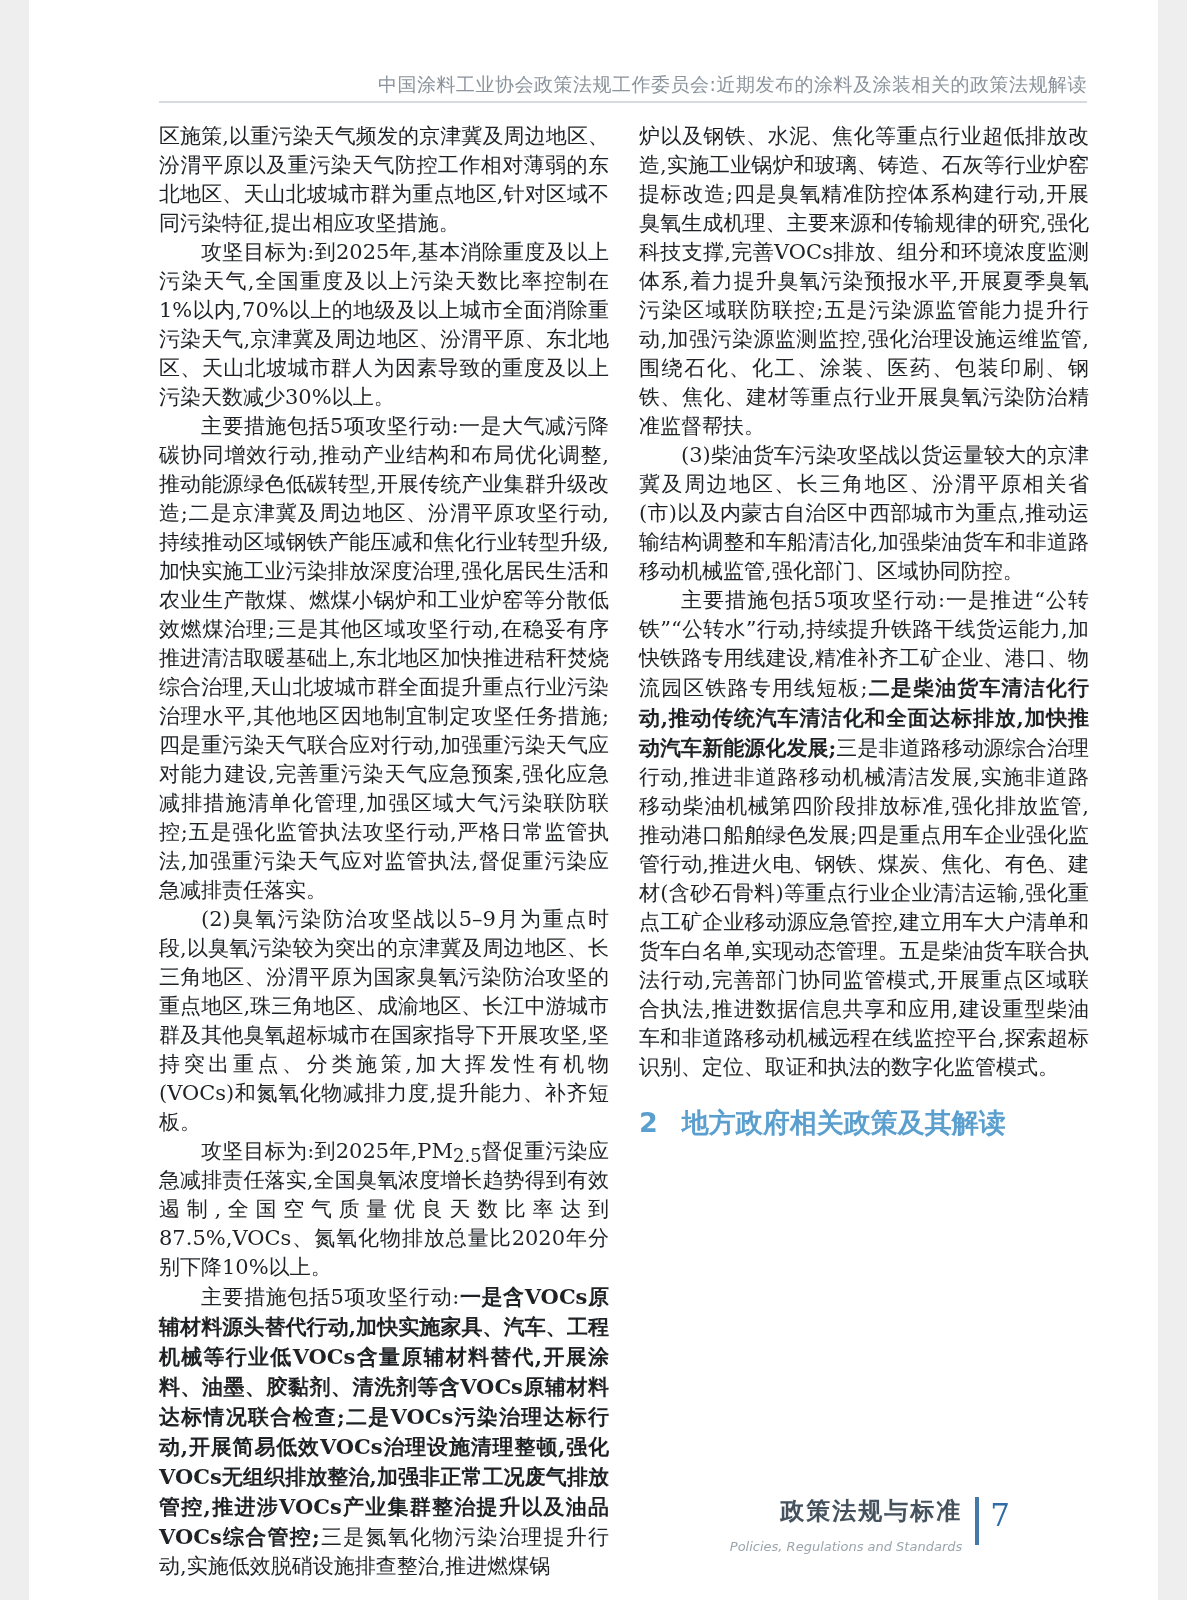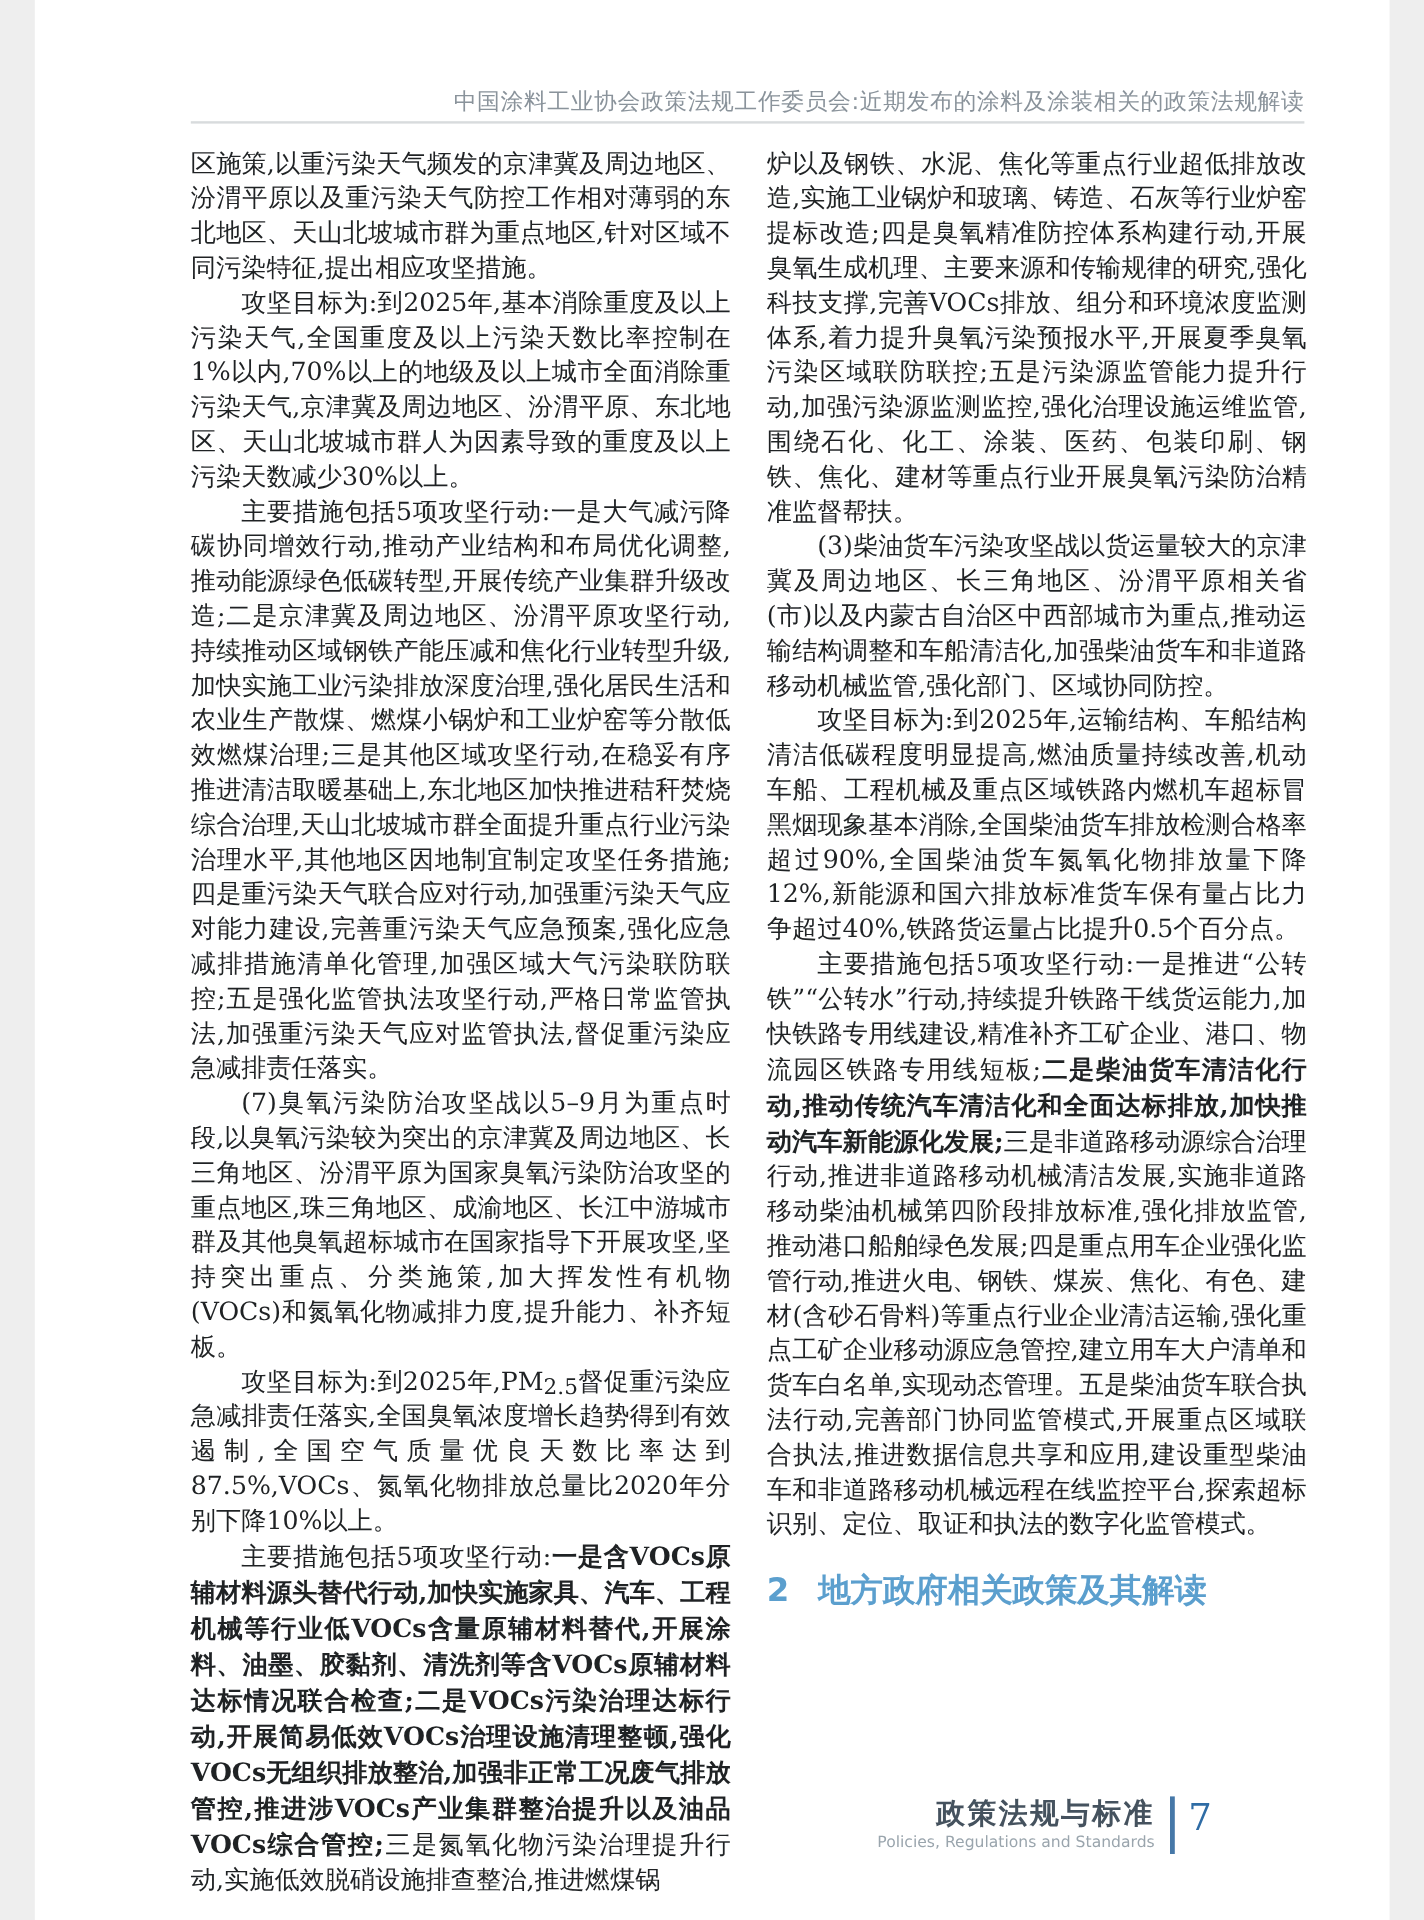--- a/index.html
+++ b/index.html
@@ -42,21 +42,21 @@
     display:flex;
   }
   .footer-text{text-align:right;}
   .footer-cn{
     font-family:"DejaVu Sans","Liberation Sans",sans-serif;
     font-size:24px;font-weight:bold;color:var(--footer-dark,#45525e);
     letter-spacing:2px;line-height:1.2;
   }
   .footer-en{
     font-family:"DejaVu Sans","Liberation Sans",sans-serif;
-    font-size:13px;color:var(--footer-en-gray,#9aa5ad);margin-top:3px;line-height:1.1;
+    font-size:13px;color:var(--footer-en-gray,#9aa5ad);margin-top:14px;line-height:1.1;font-style:italic;
   }
   .footer-bar{
     width:4px;height:48px;background:var(--footer-bar,#4678a8);
     margin:0 11px 0 13px;
   }
   .footer-num{
     font-size:31px;color:var(--page-number-blue,#2f6ca5);
     font-family:"DejaVu Serif","Liberation Serif",serif;
   }
 </style>
@@ -67,28 +67,27 @@
 
   <div class="running-head">中国涂料工业协会政策法规工作委员会:近期发布的涂料及涂装相关的政策法规解读</div>
 
   <div class="head-rule"></div>
 
   <div class="columns">
     <div class="col">
         <p class="para"><span>区施策,以重污染天气频发的京津冀及周边地区、汾渭平原以及重污染天气防控工作相对薄弱的东北地区、天山北坡城市群为重点地区,针对区域不同污染特征,提出相应攻坚措施。</span></p>
         <p class="para indent"><span>攻坚目标为:到2025年,基本消除重度及以上污染天气,全国重度及以上污染天数比率控制在1%以内,70%以上的地级及以上城市全面消除重污染天气,京津冀及周边地区、汾渭平原、东北地区、天山北坡城市群人为因素导致的重度及以上污染天数减少30%以上。</span></p>
         <p class="para indent"><span>主要措施包括5项攻坚行动:一是大气减污降碳协同增效行动,推动产业结构和布局优化调整,推动能源绿色低碳转型,开展传统产业集群升级改造;二是京津冀及周边地区、汾渭平原攻坚行动,持续推动区域钢铁产能压减和焦化行业转型升级,加快实施工业污染排放深度治理,强化居民生活和农业生产散煤、燃煤小锅炉和工业炉窑等分散低效燃煤治理;三是其他区域攻坚行动,在稳妥有序推进清洁取暖基础上,东北地区加快推进秸秆焚烧综合治理,天山北坡城市群全面提升重点行业污染治理水平,其他地区因地制宜制定攻坚任务措施;四是重污染天气联合应对行动,加强重污染天气应对能力建设,完善重污染天气应急预案,强化应急减排措施清单化管理,加强区域大气污染联防联控;五是强化监管执法攻坚行动,严格日常监管执法,加强重污染天气应对监管执法,督促重污染应急减排责任落实。</span></p>
-        <p class="para indent"><span>(7)臭氧污染防治攻坚战以5–9月为重点时段,以臭氧污染较为突出的京津冀及周边地区、长三角地区、汾渭平原为国家臭氧污染防治攻坚的重点地区,珠三角地区、成渝地区、长江中游城市群及其他臭氧超标城市在国家指导下开展攻坚,坚持突出重点、分类施策,加大挥发性有机物(VOCs)和氮氧化物减排力度,提升能力、补齐短板。</span></p>
+        <p class="para indent"><span>(2)臭氧污染防治攻坚战以5–9月为重点时段,以臭氧污染较为突出的京津冀及周边地区、长三角地区、汾渭平原为国家臭氧污染防治攻坚的重点地区,珠三角地区、成渝地区、长江中游城市群及其他臭氧超标城市在国家指导下开展攻坚,坚持突出重点、分类施策,加大挥发性有机物(VOCs)和氮氧化物减排力度,提升能力、补齐短板。</span></p>
         <p class="para indent"><span>攻坚目标为:到2025年,PM</span><sub>2.5</sub><span>督促重污染应急减排责任落实,全国臭氧浓度增长趋势得到有效遏制,全国空气质量优良天数比率达到87.5%,VOCs、氮氧化物排放总量比2020年分别下降10%以上。</span></p>
         <p class="para indent"><span>主要措施包括5项攻坚行动:</span><b>一是含VOCs原辅材料源头替代行动,加快实施家具、汽车、工程机械等行业低VOCs含量原辅材料替代,开展涂料、油墨、胶黏剂、清洗剂等含VOCs原辅材料达标情况联合检查;二是VOCs污染治理达标行动,开展简易低效VOCs治理设施清理整顿,强化VOCs无组织排放整治,加强非正常工况废气排放管控,推进涉VOCs产业集群整治提升以及油品VOCs综合管控;</b><span>三是氮氧化物污染治理提升行动,实施低效脱硝设施排查整治,推进燃煤锅</span></p>
       </div>
     <div class="col">
         <p class="para"><span>炉以及钢铁、水泥、焦化等重点行业超低排放改造,实施工业锅炉和玻璃、铸造、石灰等行业炉窑提标改造;四是臭氧精准防控体系构建行动,开展臭氧生成机理、主要来源和传输规律的研究,强化科技支撑,完善VOCs排放、组分和环境浓度监测体系,着力提升臭氧污染预报水平,开展夏季臭氧污染区域联防联控;五是污染源监管能力提升行动,加强污染源监测监控,强化治理设施运维监管,围绕石化、化工、涂装、医药、包装印刷、钢铁、焦化、建材等重点行业开展臭氧污染防治精准监督帮扶。</span></p>
         <p class="para indent"><span>(3)柴油货车污染攻坚战以货运量较大的京津冀及周边地区、长三角地区、汾渭平原相关省(市)以及内蒙古自治区中西部城市为重点,推动运输结构调整和车船清洁化,加强柴油货车和非道路移动机械监管,强化部门、区域协同防控。</span></p>
-        <p class="para indent"><span>攻坚目标为:到2025年,运输结构、车船结构清洁低碳程度明显提高,燃油质量持续改善,机动车船、工程机械及重点区域铁路内燃机车超标冒黑烟现象基本消除,全国柴油货车排放检测合格率超过90%,全国柴油货车氮氧化物排放量下降12%,新能源和国六排放标准货车保有量占比力争超过40%,铁路货运量占比提升0.5个百分点。</span></p>
         <p class="para indent"><span>主要措施包括5项攻坚行动:一是推进“公转铁”“公转水”行动,持续提升铁路干线货运能力,加快铁路专用线建设,精准补齐工矿企业、港口、物流园区铁路专用线短板;</span><b>二是柴油货车清洁化行动,推动传统汽车清洁化和全面达标排放,加快推动汽车新能源化发展;</b><span>三是非道路移动源综合治理行动,推进非道路移动机械清洁发展,实施非道路移动柴油机械第四阶段排放标准,强化排放监管,推动港口船舶绿色发展;四是重点用车企业强化监管行动,推进火电、钢铁、煤炭、焦化、有色、建材(含砂石骨料)等重点行业企业清洁运输,强化重点工矿企业移动源应急管控,建立用车大户清单和货车白名单,实现动态管理。五是柴油货车联合执法行动,完善部门协同监管模式,开展重点区域联合执法,推进数据信息共享和应用,建设重型柴油车和非道路移动机械远程在线监控平台,探索超标识别、定位、取证和执法的数字化监管模式。</span></p>
         <h2 class="section-heading">
           <span>2</span>
           <span>地方政府相关政策及其解读</span>
         </h2>
       </div>
   </div>
 
   <div class="page-footer">
     <div class="footer-text">

